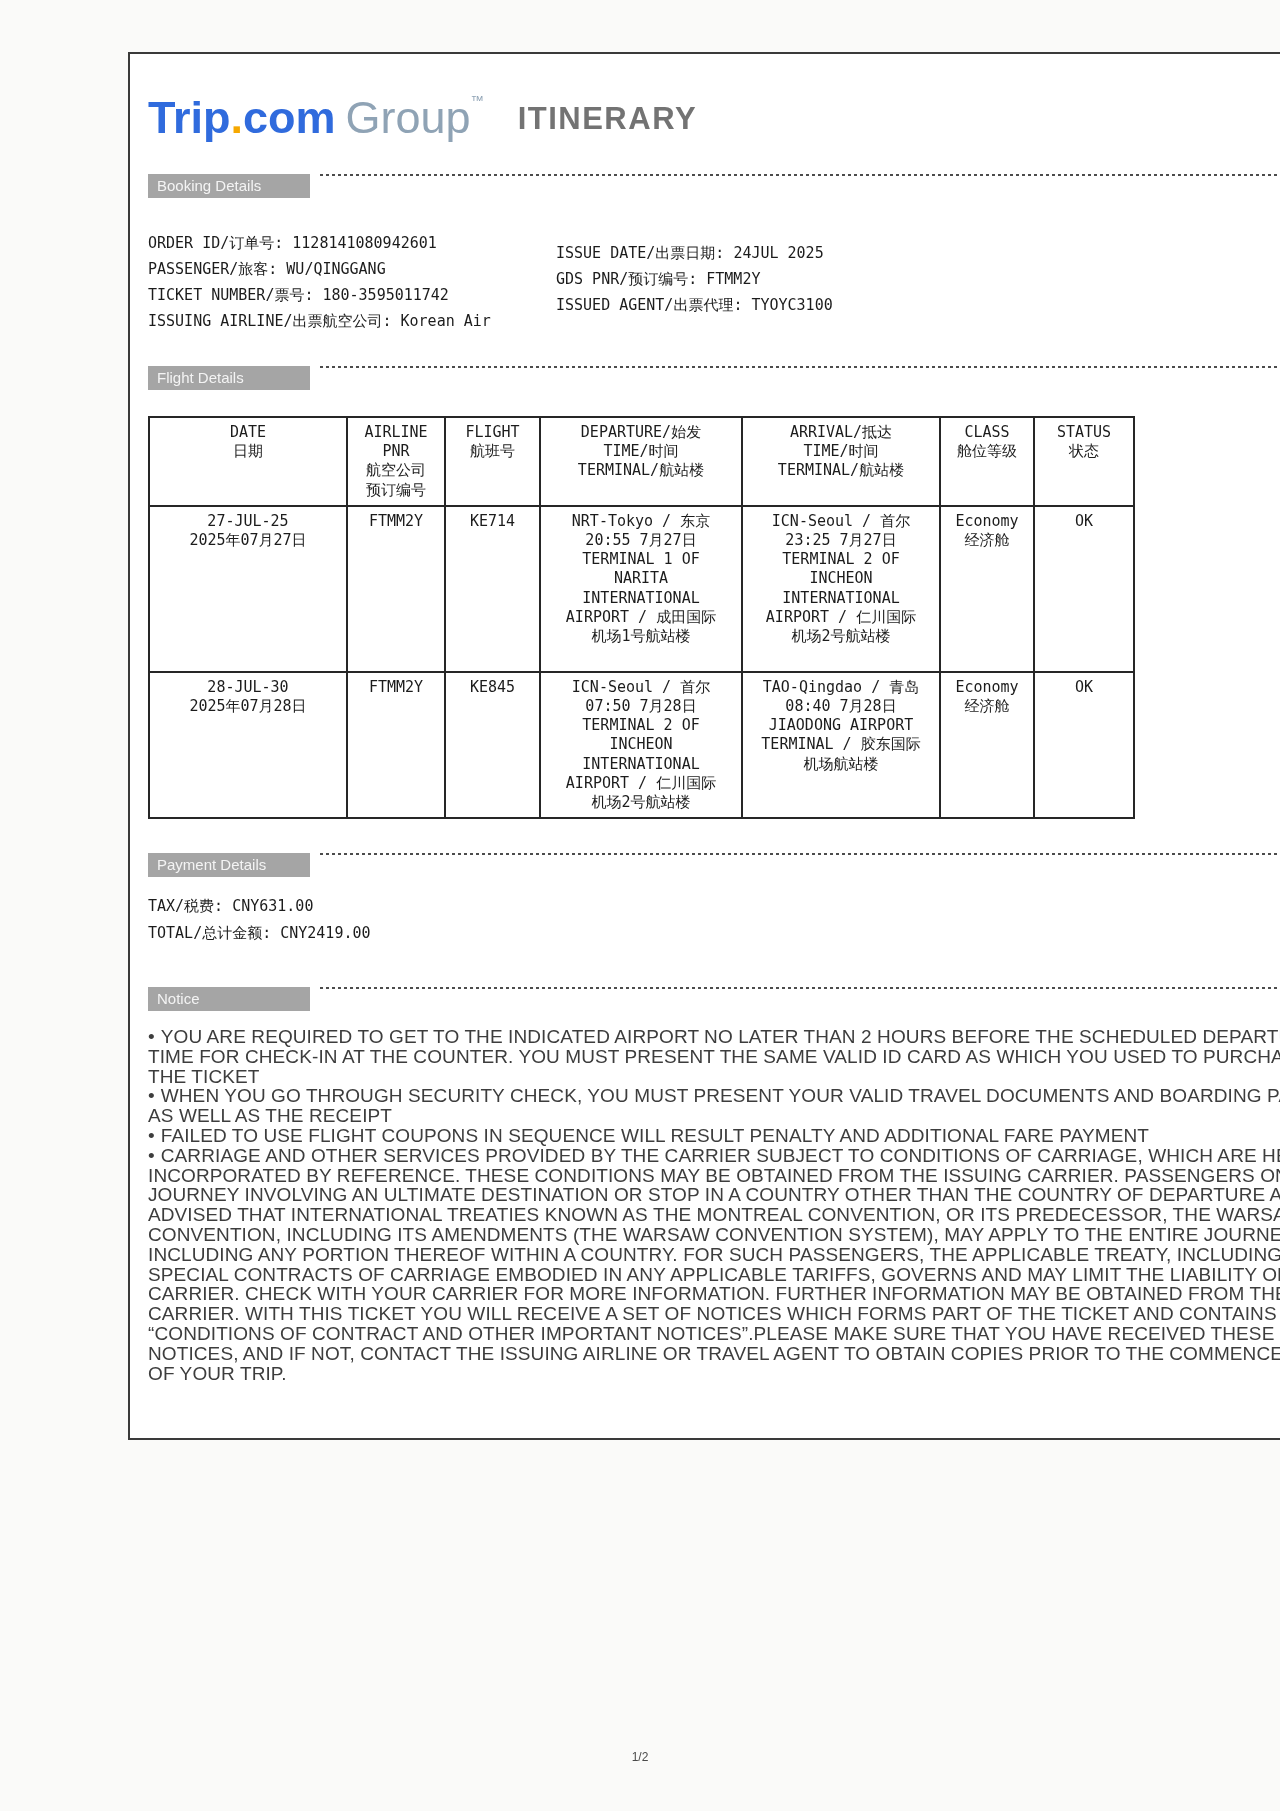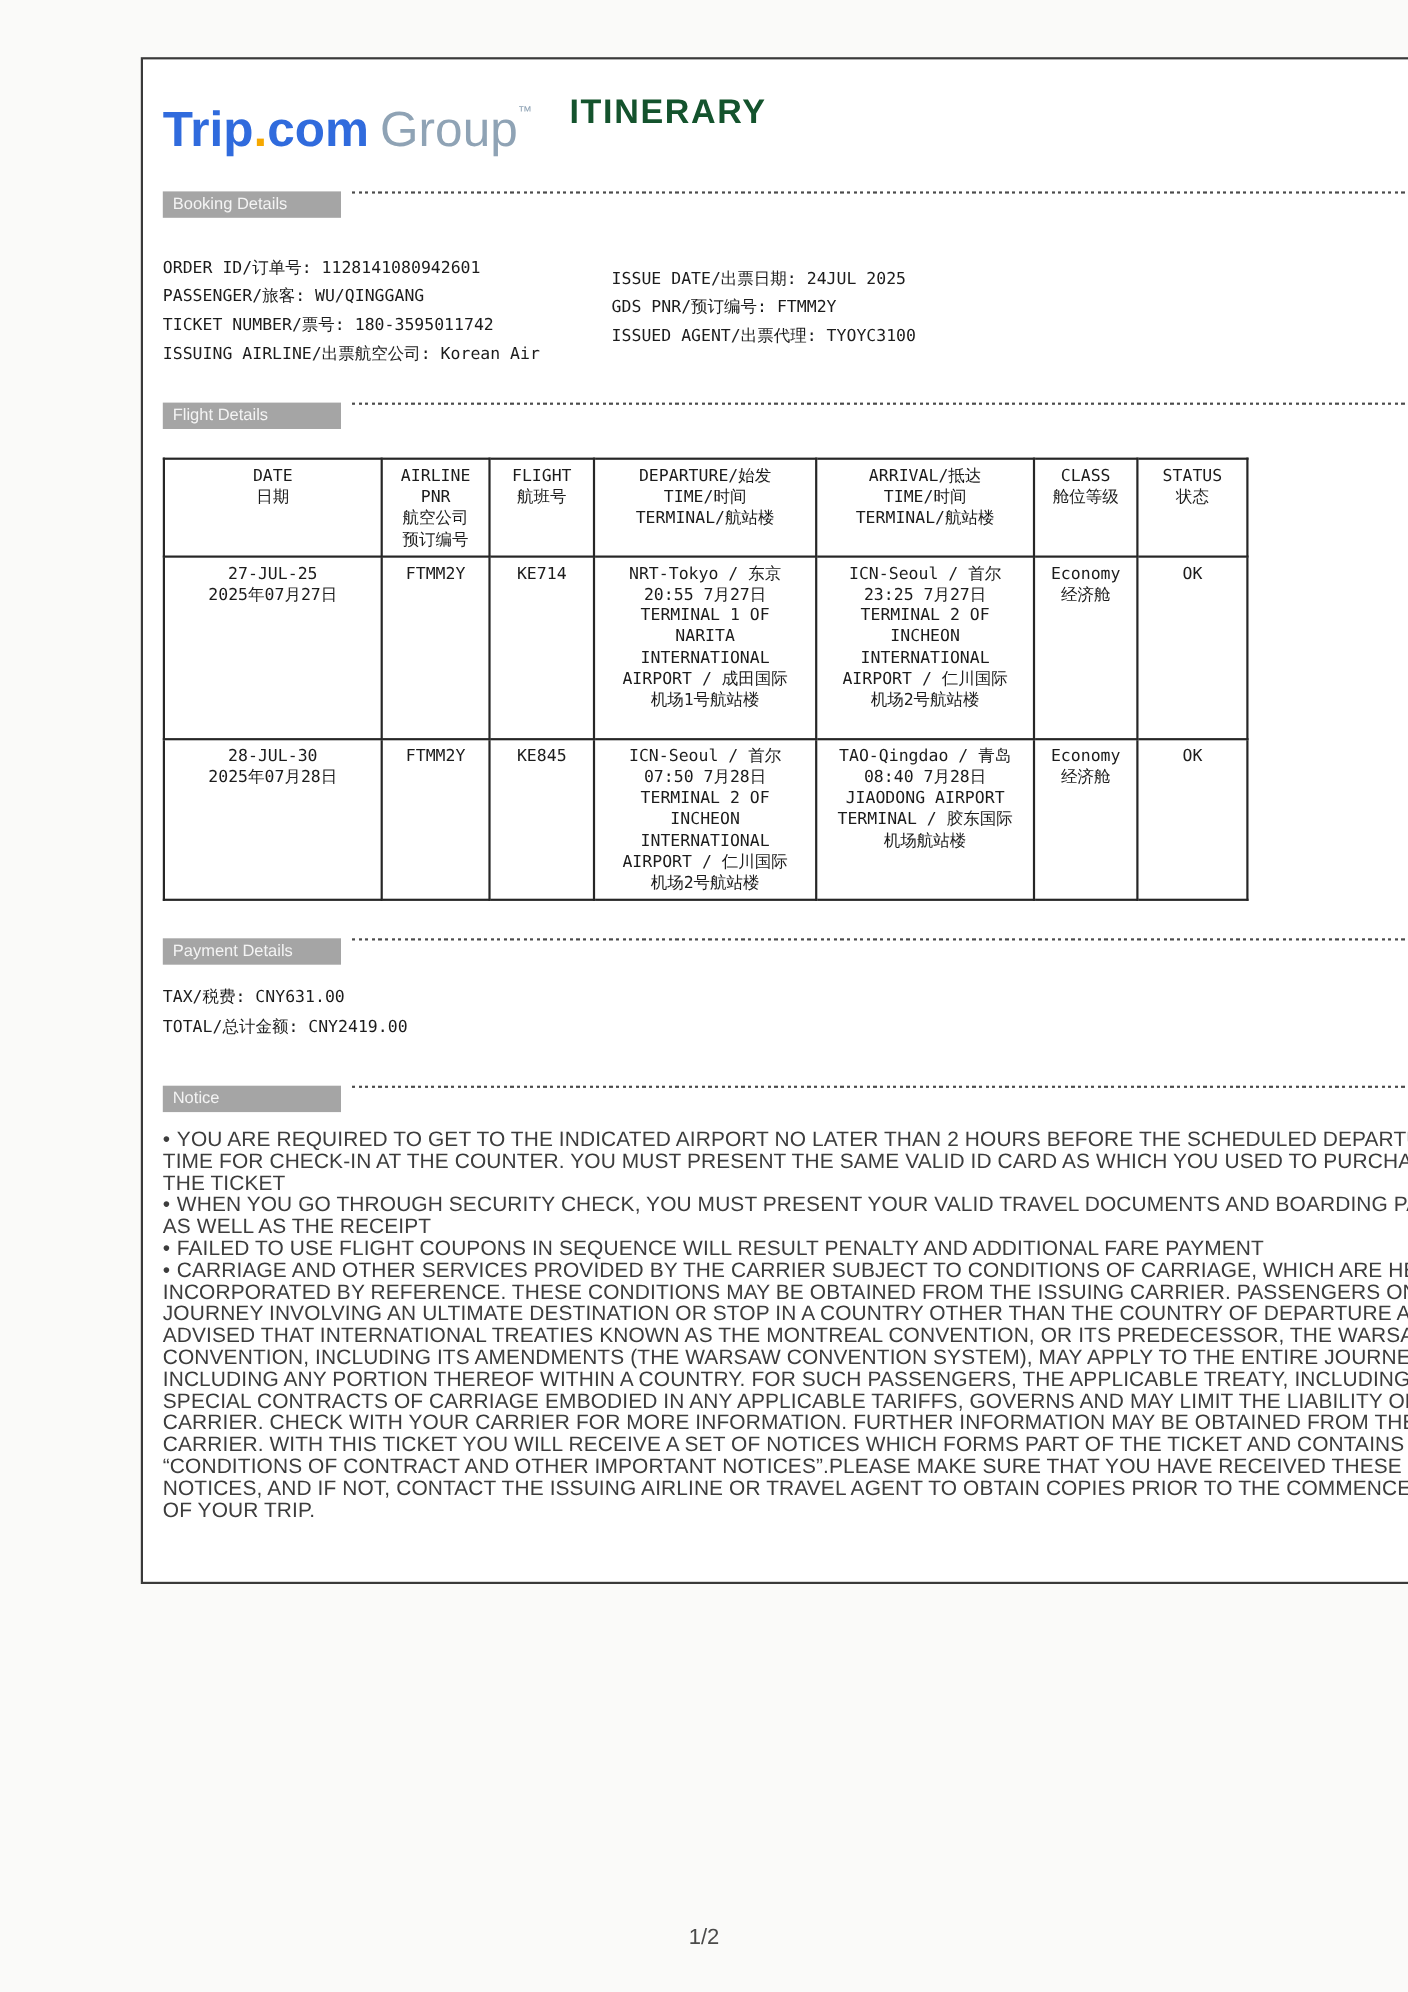--- a/index.html
+++ b/index.html
@@ -24,21 +24,21 @@
   
   .doc-header { display:flex; align-items:flex-end; height:60px; margin-top:6px; margin-bottom:34px; }
   .logo { font-family:"Liberation Sans", sans-serif; line-height:1; white-space:nowrap; }
   .lg-trip, .lg-com { font-size:45px; font-weight:bold; color:#306bdd; }
   .lg-dot  { font-size:45px; font-weight:bold; color:#f6a800; }
   .lg-group{ font-size:45px; font-weight:400; color:#8fa3b5; margin-left:10px; }
   .lg-tm   { font-size:13px; color:#8fa3b5; vertical-align:28px; }
   .doc-title {
     font-family:"Liberation Sans", sans-serif;
     font-size:31px; font-weight:600; letter-spacing:1.5px;
-    color:#14532d; margin-left:34px; margin-bottom:20px;
+    color:#737373; margin-left:34px; margin-bottom:3px;
   }
 
   
   .sec-head { display:flex; align-items:flex-start; }
   .sec-chip {
     width:162px; box-sizing:border-box;
     background:#a5a5a5; color:#f4f4f4;
     font-family:"Liberation Sans", sans-serif;
     font-size:15px; padding:3px 9px 4px 9px;
   }
@@ -86,21 +86,21 @@
     color:#3d3d3d; letter-spacing:0.1px;
   }
   .notice-item { margin:0; }
   .notice-bullet { margin-right:6px; }
 
   
   .footer {
     position:absolute; left:0; top:1750px; width:1280px;
     text-align:center;
     font-family:"Liberation Sans", sans-serif;
-    font-size:20px; color:#4a4a4a;
+    font-size:12px; color:#4a4a4a;
   }
 </style>
 </head>
 <body>
 
 <div class="page">
   <div class="doc">
 
     <div class="doc-header">
       <div class="logo">

